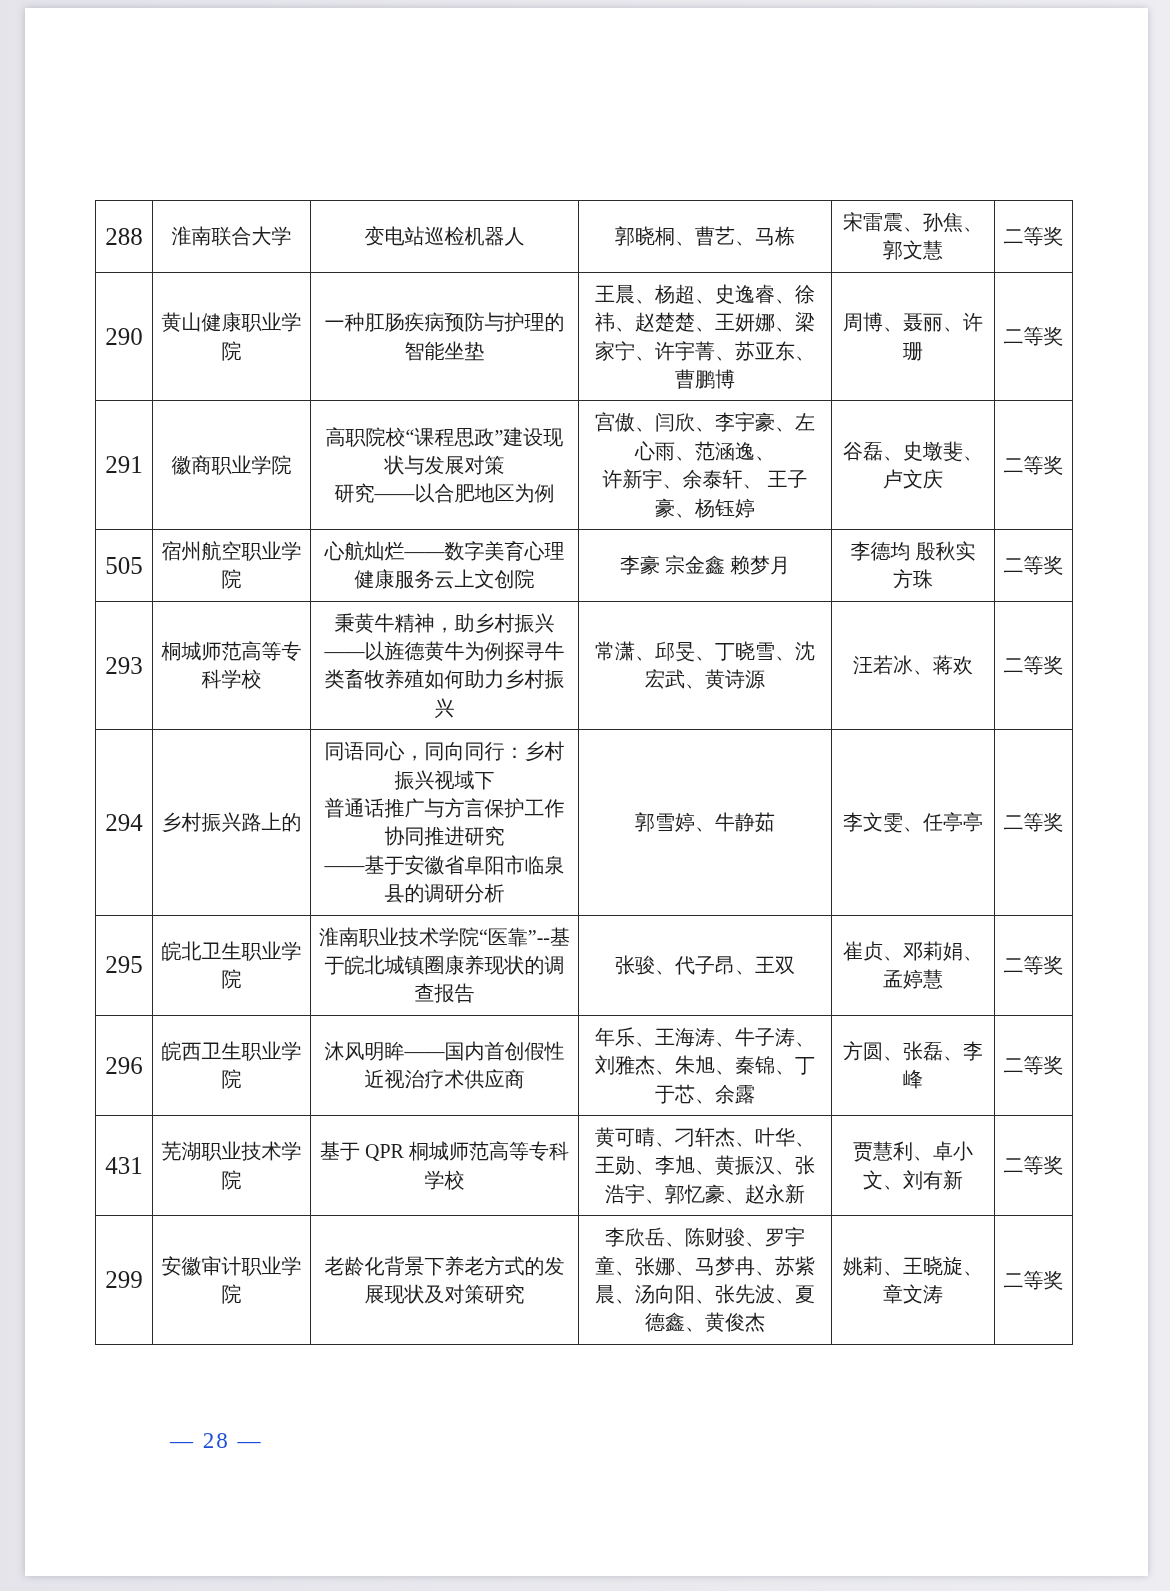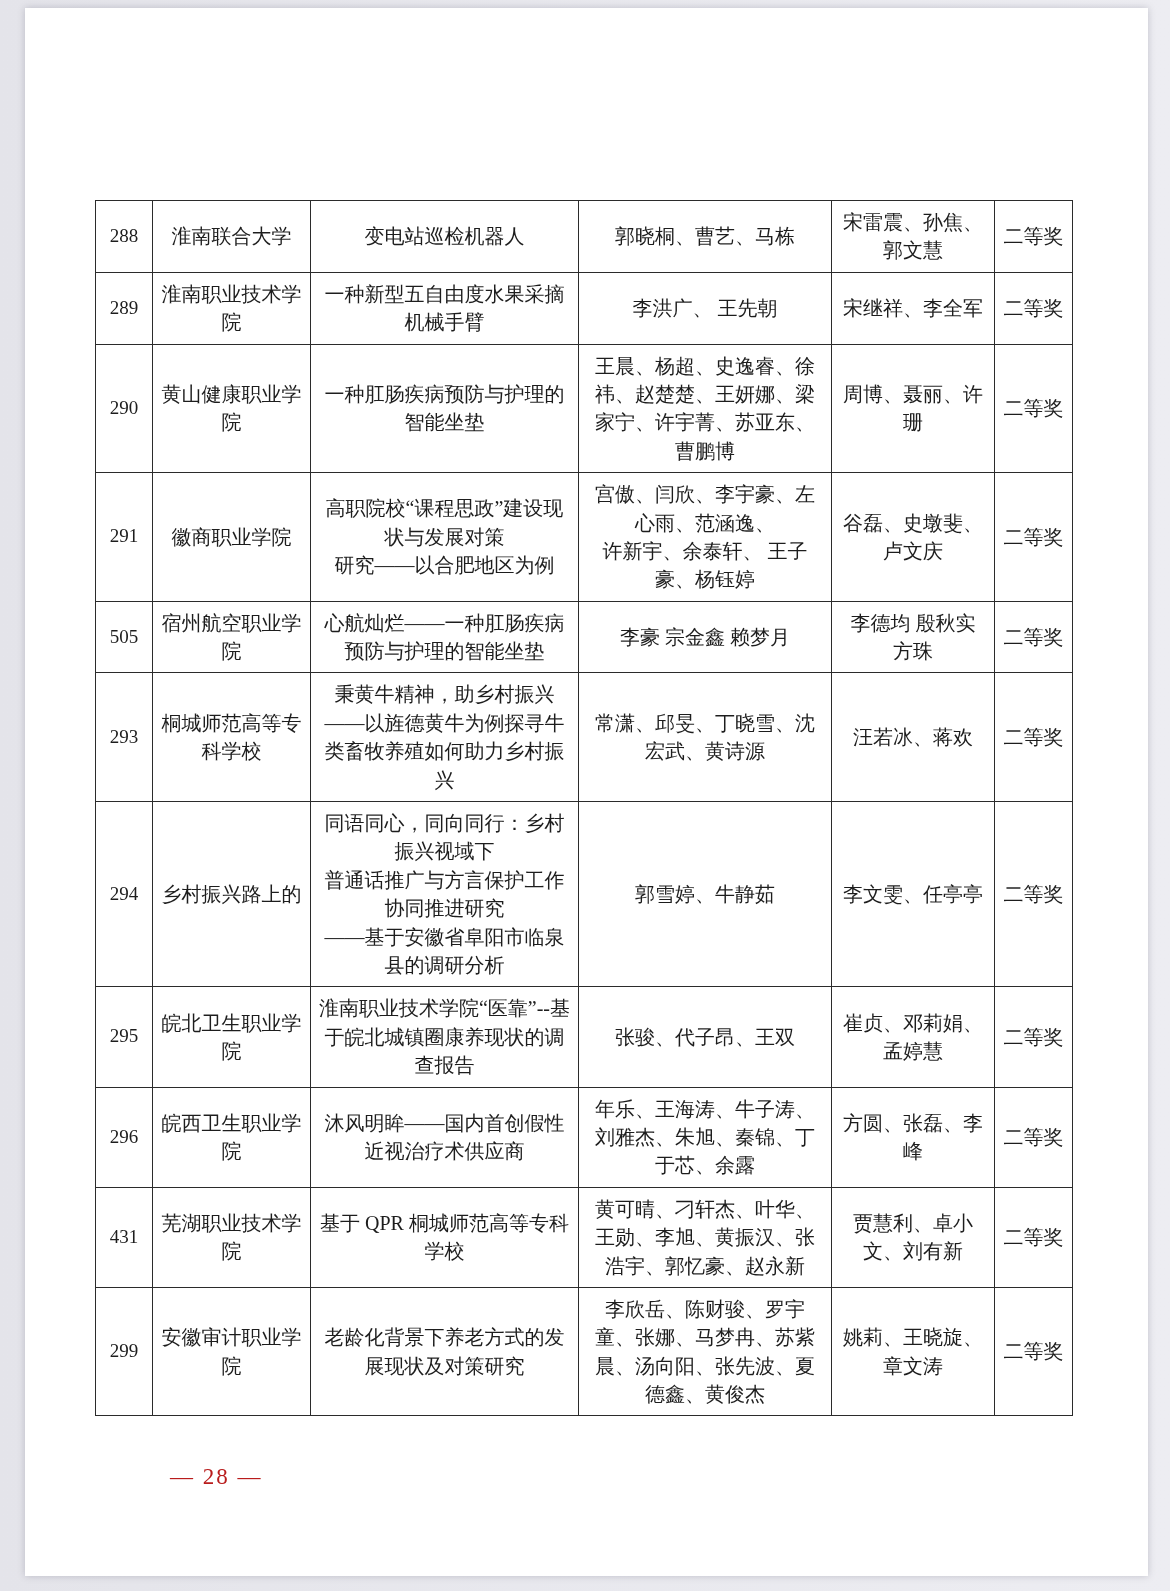--- a/index.html
+++ b/index.html
@@ -22,24 +22,24 @@
   }
   td{
     border:1.6px solid #2b2b2b;
     text-align:center;vertical-align:middle;
     font-size:20px;line-height:1.42;
     color:#1d1d1d;
     padding:7px 7px;
     white-space:pre-line;
     word-break:break-word;
   }
-  td.no{font-size:19px;}
+  td.no{font-size:25px;}
   .page-number{
     position:absolute;left:145px;top:1420px;
-    font-size:23px;color:#b91c1c;letter-spacing:2px;margin-top:36px;
+    font-size:23px;color:#1d4ed8;letter-spacing:2px;
   }
 </style>
 </head>
 <body>
 
 <div class="sheet">
 
   <div class="table-wrap">
     <table>
       <colgroup>
@@ -53,49 +53,41 @@
       <tbody id="table-body">
           <tr>
     <td class="no">288</td>
     <td class="sch">淮南联合大学</td>
     <td class="ttl">变电站巡检机器人</td>
     <td class="mem">郭晓桐、曹艺、马栋</td>
     <td class="adv">宋雷震、孙焦、郭文慧</td>
     <td class="awd">二等奖</td>
   </tr>
           <tr>
-    <td class="no">289</td>
-    <td class="sch">淮南职业技术学院</td>
-    <td class="ttl">一种新型五自由度水果采摘机械手臂</td>
-    <td class="mem">李洪广、 王先朝</td>
-    <td class="adv">宋继祥、李全军</td>
-    <td class="awd">二等奖</td>
-  </tr>
-          <tr>
     <td class="no">290</td>
     <td class="sch">黄山健康职业学院</td>
     <td class="ttl">一种肛肠疾病预防与护理的智能坐垫</td>
     <td class="mem">王晨、杨超、史逸睿、徐祎、赵楚楚、王妍娜、梁家宁、许宇菁、苏亚东、曹鹏博</td>
     <td class="adv">周博、聂丽、许珊</td>
     <td class="awd">二等奖</td>
   </tr>
           <tr>
     <td class="no">291</td>
     <td class="sch">徽商职业学院</td>
     <td class="ttl">高职院校“课程思政”建设现状与发展对策
 研究——以合肥地区为例</td>
     <td class="mem">宫傲、闫欣、李宇豪、左心雨、范涵逸、
 许新宇、余泰轩、 王子豪、杨钰婷</td>
     <td class="adv">谷磊、史墩斐、卢文庆</td>
     <td class="awd">二等奖</td>
   </tr>
           <tr>
     <td class="no">505</td>
     <td class="sch">宿州航空职业学院</td>
-    <td class="ttl">心航灿烂——一种肛肠疾病预防与护理的智能坐垫</td>
+    <td class="ttl">心航灿烂——数字美育心理健康服务云上文创院</td>
     <td class="mem">李豪 宗金鑫 赖梦月</td>
     <td class="adv">李德均 殷秋实 方珠</td>
     <td class="awd">二等奖</td>
   </tr>
           <tr>
     <td class="no">293</td>
     <td class="sch">桐城师范高等专科学校</td>
     <td class="ttl">秉黄牛精神，助乡村振兴——以旌德黄牛为例探寻牛类畜牧养殖如何助力乡村振兴</td>
     <td class="mem">常潇、邱旻、丁晓雪、沈宏武、黄诗源</td>
     <td class="adv">汪若冰、蒋欢</td>

